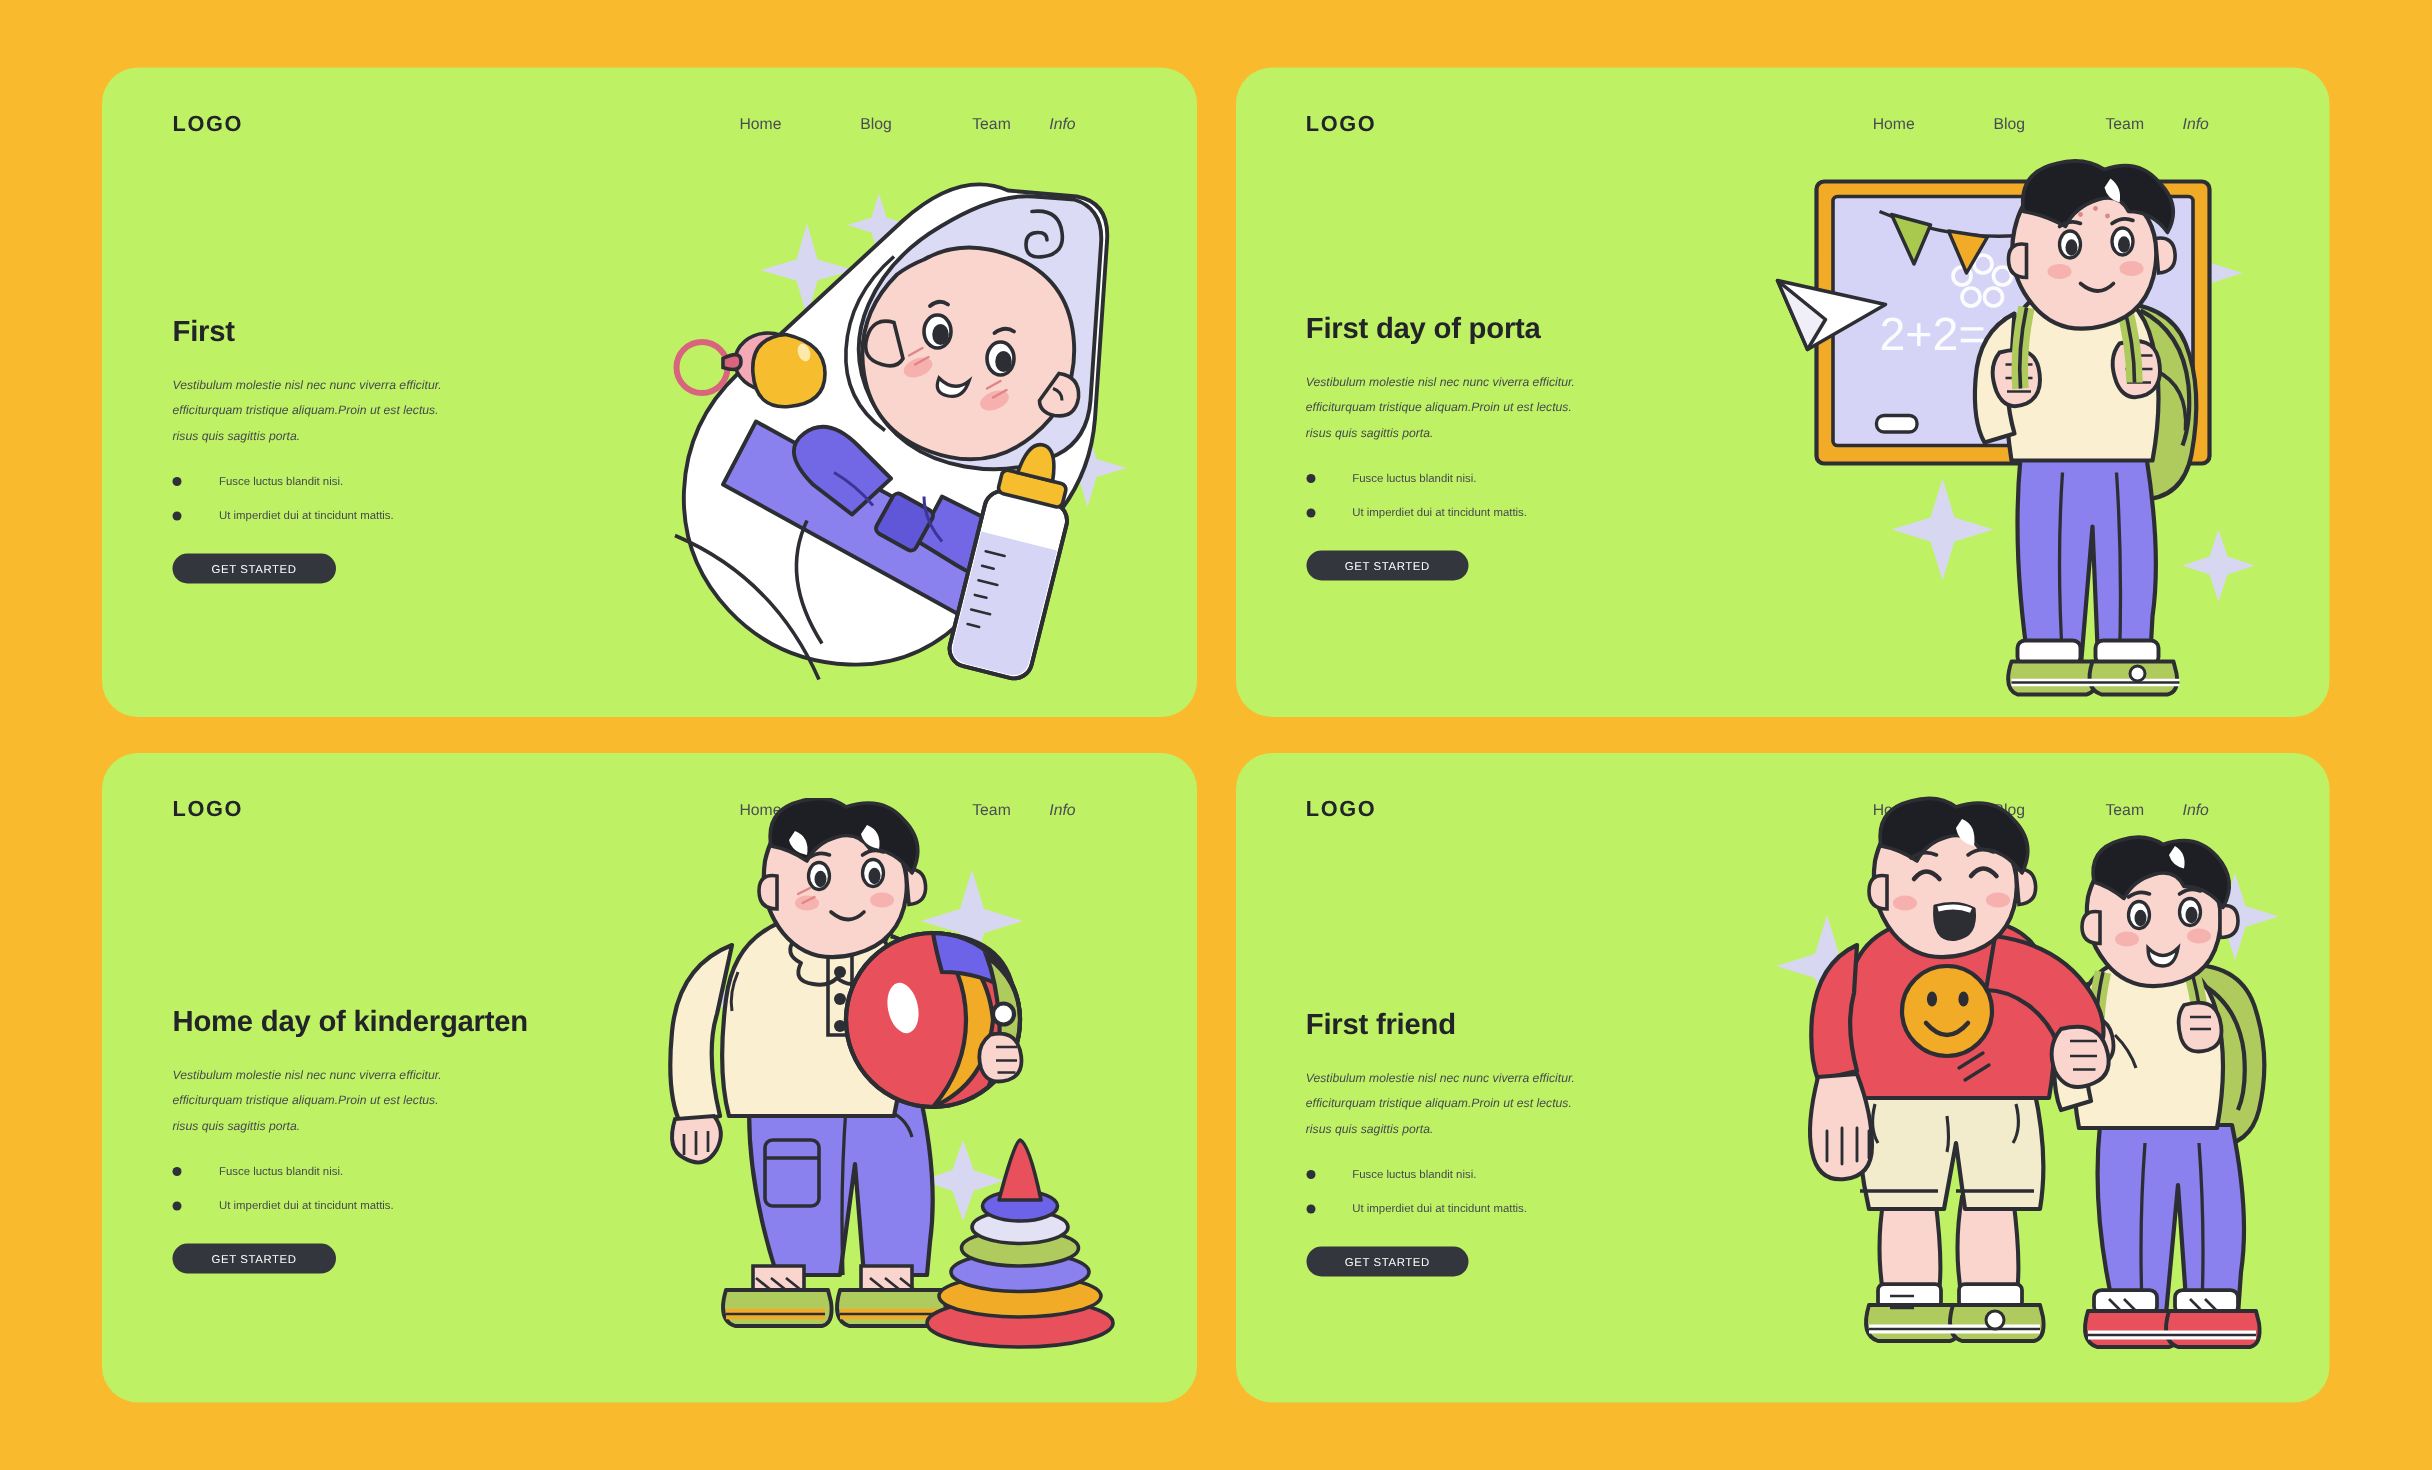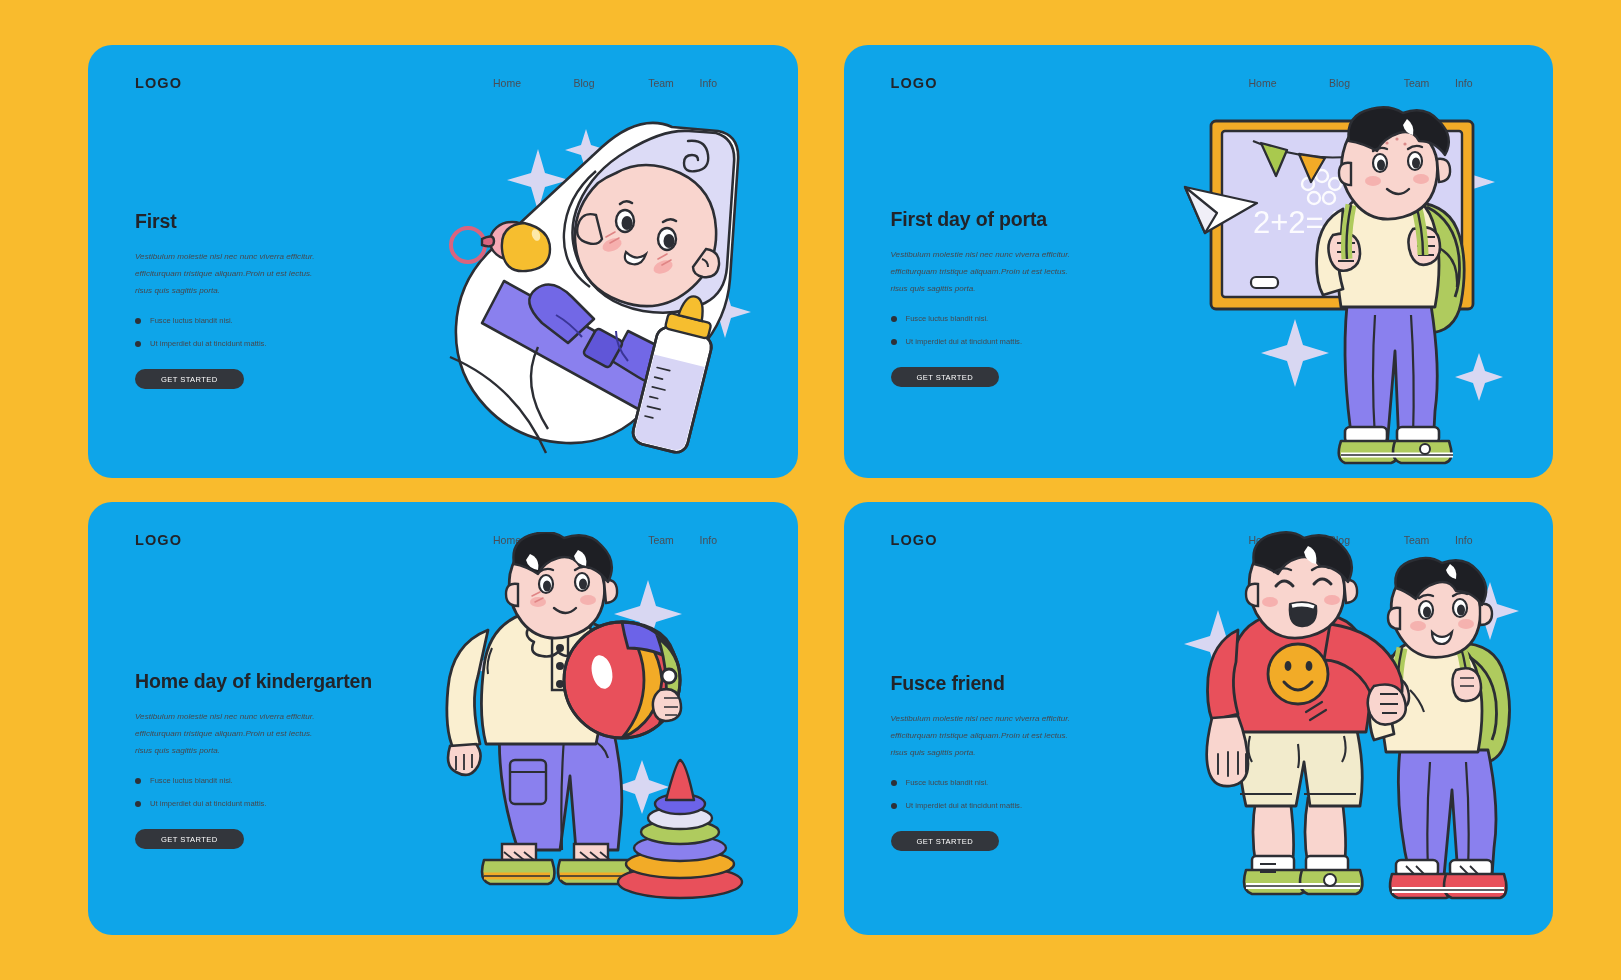--- a/index.html
+++ b/index.html
@@ -14,24 +14,23 @@
     width: 1621px; height: 980px;
     display: grid;
     grid-template-columns: 1fr 1fr;
     grid-template-rows: 1fr 1fr;
     column-gap: 26px;
     row-gap: 24px;
     padding: 45px 68px;
   }
   .card {
     position: relative;
-    background: #0ea5e9;
+    background: #bef264;
     border-radius: 24px;
     overflow: hidden;
-    margin-left: 20px;
   }
   
   .nav {
     position: absolute;
     top: 30px; left: 0; right: 0;
     display: flex; align-items: center;
     padding: 0 46px 0 47px;
   }
   .logo {
     font-size: 14.5px;
@@ -44,21 +43,21 @@
     display: flex;
     gap: 0;
     align-items: center;
   }
   .nav-links span {
     font-size: 10.5px;
     color: #4A4D55;
     width: 77px;
     text-align: center;
   }
-  .nav-links span:last-child { width: 52px; text-align: left; }
+  .nav-links span:last-child { width: 52px; text-align: left; font-style: italic; }
   
   .copy {
     position: absolute;
     left: 47px;
     width: 262px;
   }
   .card-1 .copy { top: 165px; }
   .card-2 .copy { top: 163px; }
   .card-3 .copy { top: 168px; }
   .card-4 .copy { top: 170px; }
@@ -75,21 +74,21 @@
     color: #45484F;
     letter-spacing: 0.02px;
     margin-bottom: 17px;
     width: 180px;
     font-style: italic;
   }
   .bullets { list-style: none; }
   .bullets li {
     display: flex;
     align-items: center;
-    gap: 9px;
+    gap: 25px;
     margin-bottom: 14px;
     font-size: 7.6px;
     color: #45484F;
   }
   .dot {
     width: 6px; height: 6px;
     border-radius: 50%;
     background: #2E3138;
     flex: none;
   }
@@ -480,21 +479,21 @@
       <div class="logo">LOGO</div>
       <div class="nav-links">
         <span>Home</span>
         <span>Blog</span>
         <span>Team</span>
         <span>Info</span>
       </div>
     </nav>
 
     <div class="copy">
-      <h2>Fusce friend</h2>
+      <h2>First friend</h2>
       <p class="lead">Vestibulum molestie nisl nec nunc viverra efficitur. efficiturquam tristique aliquam.Proin ut est lectus. risus quis sagittis porta.</p>
       <ul class="bullets">
         <li>
           <span class="dot"></span>
           <span>Fusce luctus blandit nisi.</span>
         </li>
         <li>
           <span class="dot"></span>
           <span>Ut imperdiet dui at tincidunt mattis.</span>
         </li>

